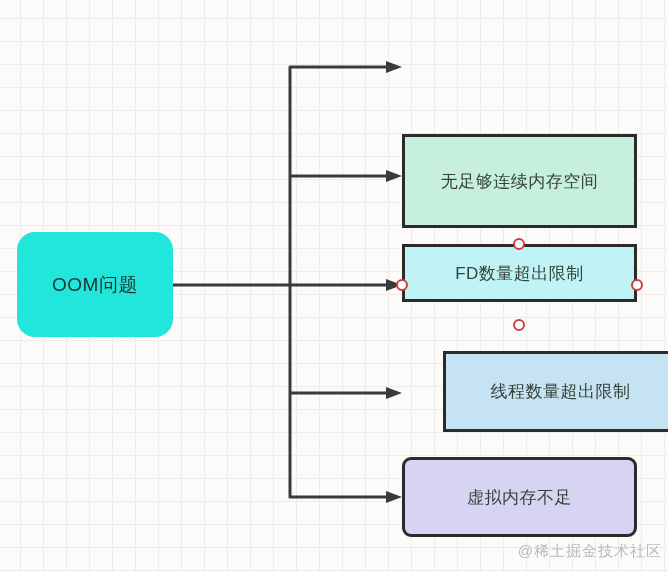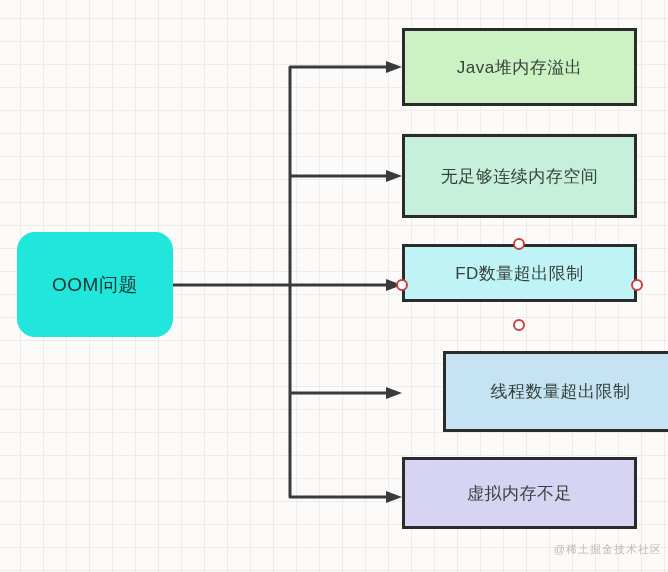--- a/index.html
+++ b/index.html
@@ -34,24 +34,24 @@
   .node-root {
     left: 17px; top: 232px; width: 156px; height: 105px;
     border: none;
     border-radius: 18px;
     font-size: 19px;
     color: #1e3331;
   }
 
   .node-right { left: 402px; width: 235px; }
   #node-1 { top: 28px;  height: 78px; }
-  #node-2 { top: 134px; height: 84px; }
+  #node-2 { top: 134px; height: 94px; }
   #node-3 { top: 244px; height: 58px; }
   #node-4 { top: 351px; height: 81px; margin-left: 41px; }
-  #node-5 { top: 457px; height: 72px; }
+  #node-5 { top: 457px; height: 80px; border-radius: 9px; }
 
   svg.wires {
     position: absolute;
     left: 0; top: 0;
     width: 668px; height: 572px;
     pointer-events: none;
   }
   svg.wires .wire { pointer-events: stroke; cursor: pointer; }
   svg.wires .head { pointer-events: all; }
 
@@ -67,21 +67,21 @@
   }
   #handle-top    { left: 513px; top: 238px; }
   #handle-bottom { left: 513px; top: 319px; }
   #handle-left   { left: 396px; top: 279px; }
   #handle-right  { left: 631px; top: 279px; }
 
   .watermark {
     position: absolute;
     right: 6px;
     top: 542px;
-    font-size: 11px;
+    font-size: 15px;
     color: #bdb9b9;
     letter-spacing: 1px;
   }
 </style>
 </head>
 <body>
 
 <div id="stage">
 
   <svg class="wires" viewBox="0 0 668 572" xmlns="http://www.w3.org/2000/svg">
@@ -101,23 +101,20 @@
       <polygon class="head" points="386,279 402,285 386,291"></polygon>
       <polygon class="head" points="386,387 402,393 386,399"></polygon>
       <polygon class="head" points="386,491 402,497 386,503"></polygon>
     </g>
   </svg>
 
   <div class="node node-root" style="background-color: rgb(33, 230, 219);">
     <span>OOM问题</span>
   </div>
 
-  <div class="node node-right" id="node-1" style="background-color: rgb(204, 241, 195);">
-    <span>Java堆内存溢出</span>
-  </div>
 
   <div class="node node-right" id="node-2" style="background-color: rgb(199, 240, 220);">
     <span>无足够连续内存空间</span>
   </div>
 
   <div class="node node-right" id="node-3" style="background-color: rgb(192, 243, 245);">
     <span>FD数量超出限制</span>
   </div>
 
   <div class="node node-right" id="node-4" style="background-color: rgb(198, 227, 244);">

